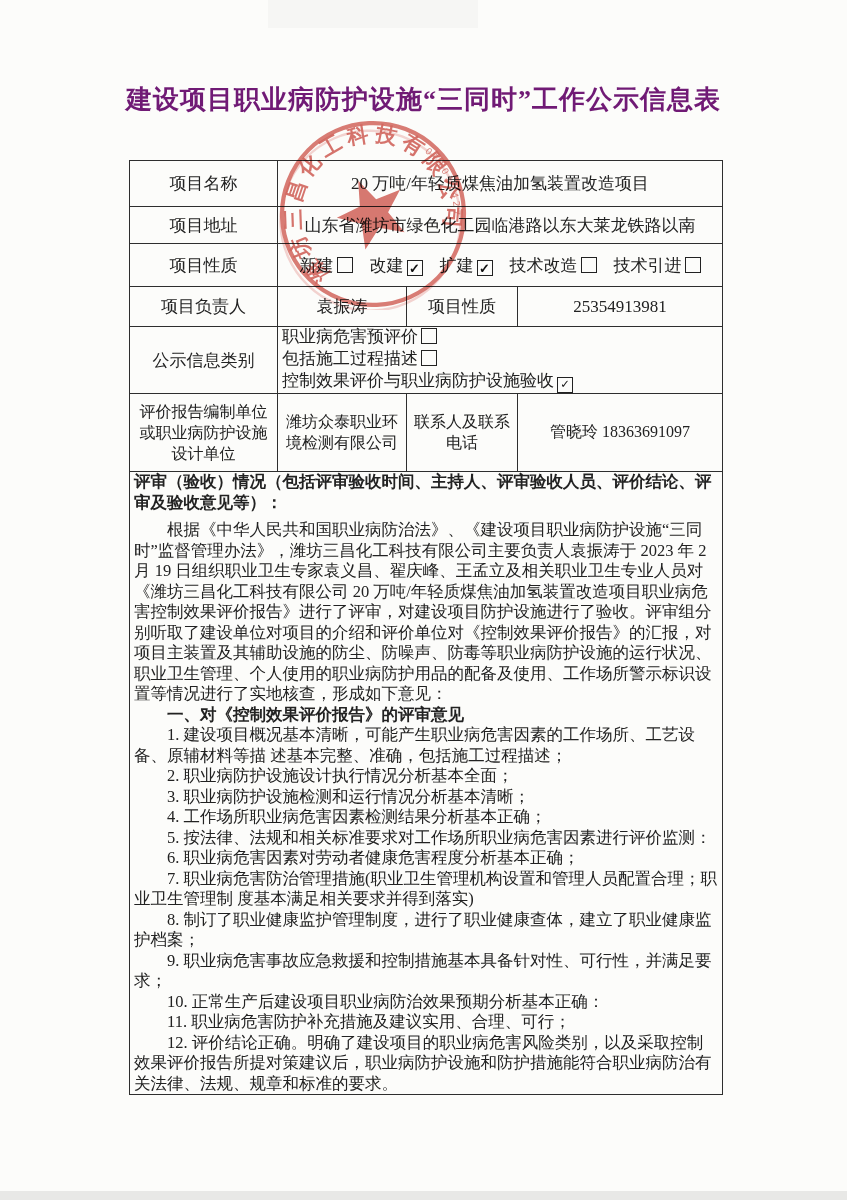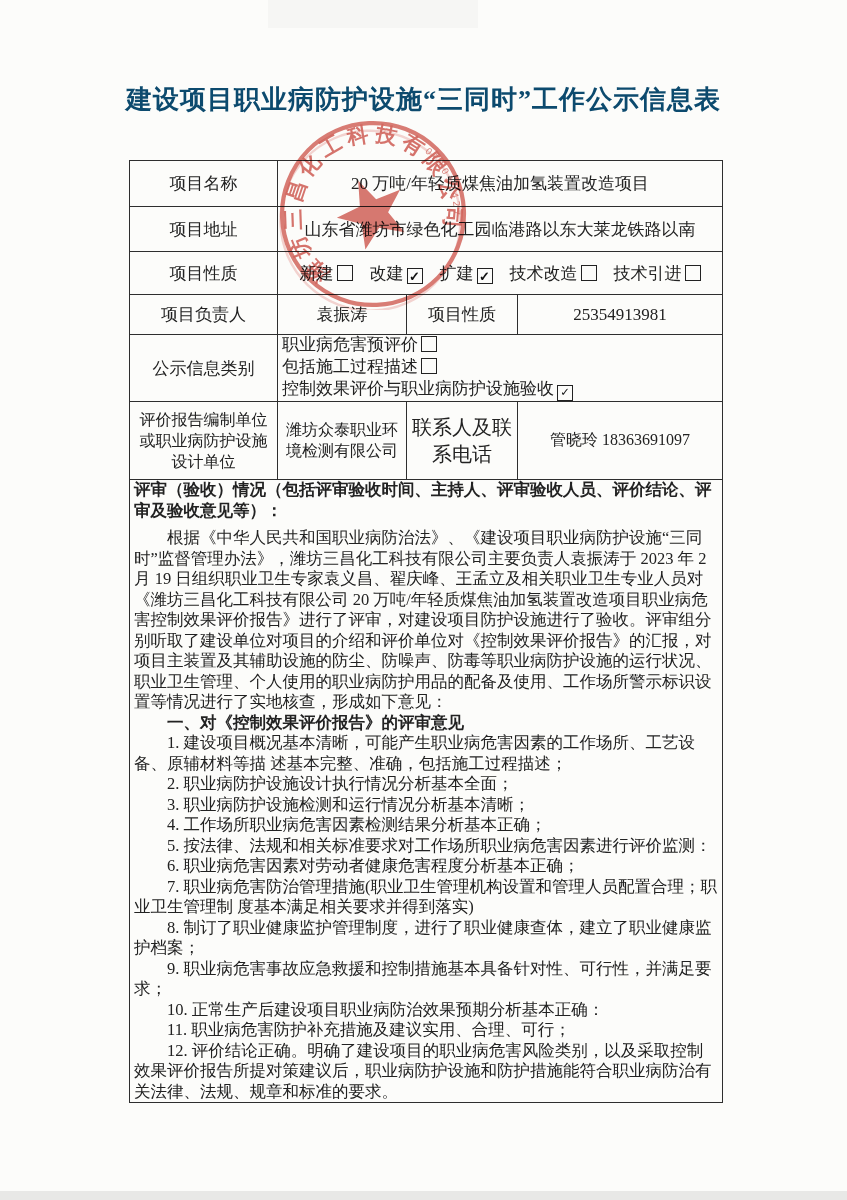--- a/index.html
+++ b/index.html
@@ -10,21 +10,21 @@
     color:#1e1e1e;
     overflow:hidden;
   }
   .page{
     position:relative;width:847px;height:1200px;
     background:#fcfcfa;
   }
   .page-title{
     position:absolute;top:82px;left:0;width:100%;
     text-align:center;font-size:26px;font-weight:700;
-    letter-spacing:1px;margin:0;color:#0c4a6e;
+    letter-spacing:1px;margin:0;color:#701a75;
   }
   table.info{
     position:absolute;left:129px;top:160px;width:593px;
     border-collapse:collapse;table-layout:fixed;
     font-size:17px;color:#222;
   }
   table.info td{
     border:1.6px solid #2e2e2e;
     vertical-align:middle;
     padding:0 4px;
@@ -81,21 +81,21 @@
       <col style="width:148px">
         <col style="width:129px">
         <col style="width:111px">
         <col style="width:205px">
     </colgroup>
     <tbody>
         <tr style="height:46px">
       <td class="lbl">项目名称</td>
       <td class="val" colspan="3">20 万吨/年轻质煤焦油加氢装置改造项目</td>
     </tr>
-    <tr style="height:45px">
+    <tr style="height:37px">
       <td class="lbl">项目地址</td>
       <td class="val" colspan="3">山东省潍坊市绿色化工园临港路以东大莱龙铁路以南</td>
     </tr>
     <tr style="height:43px">
       <td class="lbl">项目性质</td>
       <td class="val" colspan="3">
         <div class="opts-inline">
               <span class="opt"><span>新建</span><span class="box"></span></span>
               <span class="opt"><span>改建</span><span class="box">✓</span></span>
               <span class="opt"><span>扩建</span><span class="box">✓</span></span>
@@ -116,21 +116,21 @@
         <div class="opts-stack">
               <span class="opt"><span>职业病危害预评价</span><span class="box"></span></span>
               <span class="opt"><span>包括施工过程描述</span><span class="box"></span></span>
               <span class="opt"><span>控制效果评价与职业病防护设施验收</span><span class="box">✓</span></span>
             </div>
       </td>
     </tr>
     <tr style="height:78px">
       <td class="lbl org-label">评价报告编制单位或职业病防护设施设计单位</td>
       <td class="val" style="font-size:16px">潍坊众泰职业环境检测有限公司</td>
-      <td class="lbl" style="font-size:20px">联系人及联系电话</td>
+      <td class="lbl" style="font-size:16px">联系人及联系电话</td>
       <td class="val" style="font-size:16px">管晓玲 18363691097</td>
     </tr>
     <tr style="height:608px">
       <td class="bigcell" colspan="4">
         <div class="review-heading">评审（验收）情况（包括评审验收时间、主持人、评审验收人员、评价结论、评审及验收意见等）：</div>
         <div>
               <p class="rp ">根据《中华人民共和国职业病防治法》、《建设项目职业病防护设施“三同时”监督管理办法》，潍坊三昌化工科技有限公司主要负责人袁振涛于 2023 年 2 月 19 日组织职业卫生专家袁义昌、翟庆峰、王孟立及相关职业卫生专业人员对《潍坊三昌化工科技有限公司 20 万吨/年轻质煤焦油加氢装置改造项目职业病危害控制效果评价报告》进行了评审，对建设项目防护设施进行了验收。评审组分别听取了建设单位对项目的介绍和评价单位对《控制效果评价报告》的汇报，对项目主装置及其辅助设施的防尘、防噪声、防毒等职业病防护设施的运行状况、职业卫生管理、个人使用的职业病防护用品的配备及使用、工作场所警示标识设置等情况进行了实地核查，形成如下意见：</p>
               <p class="rp subheading">一、对《控制效果评价报告》的评审意见</p>
               <p class="rp ">1. 建设项目概况基本清晰，可能产生职业病危害因素的工作场所、工艺设备、原辅材料等描 述基本完整、准确，包括施工过程描述；</p>
               <p class="rp ">2. 职业病防护设施设计执行情况分析基本全面；</p>

